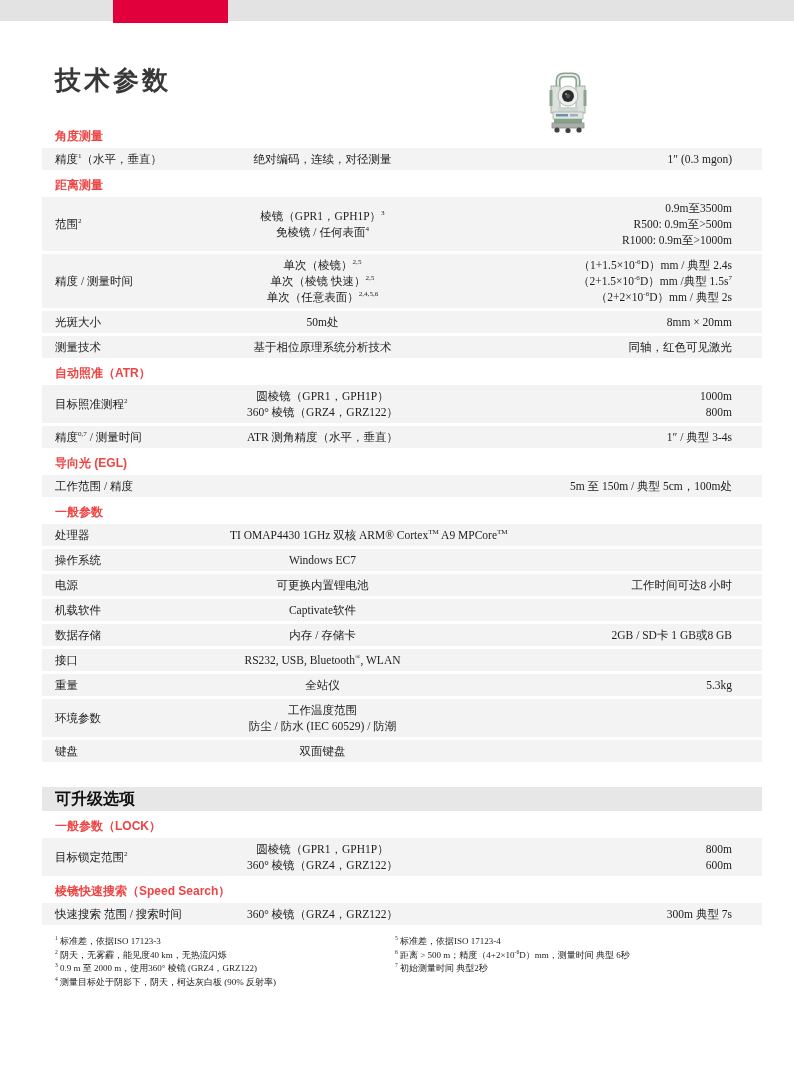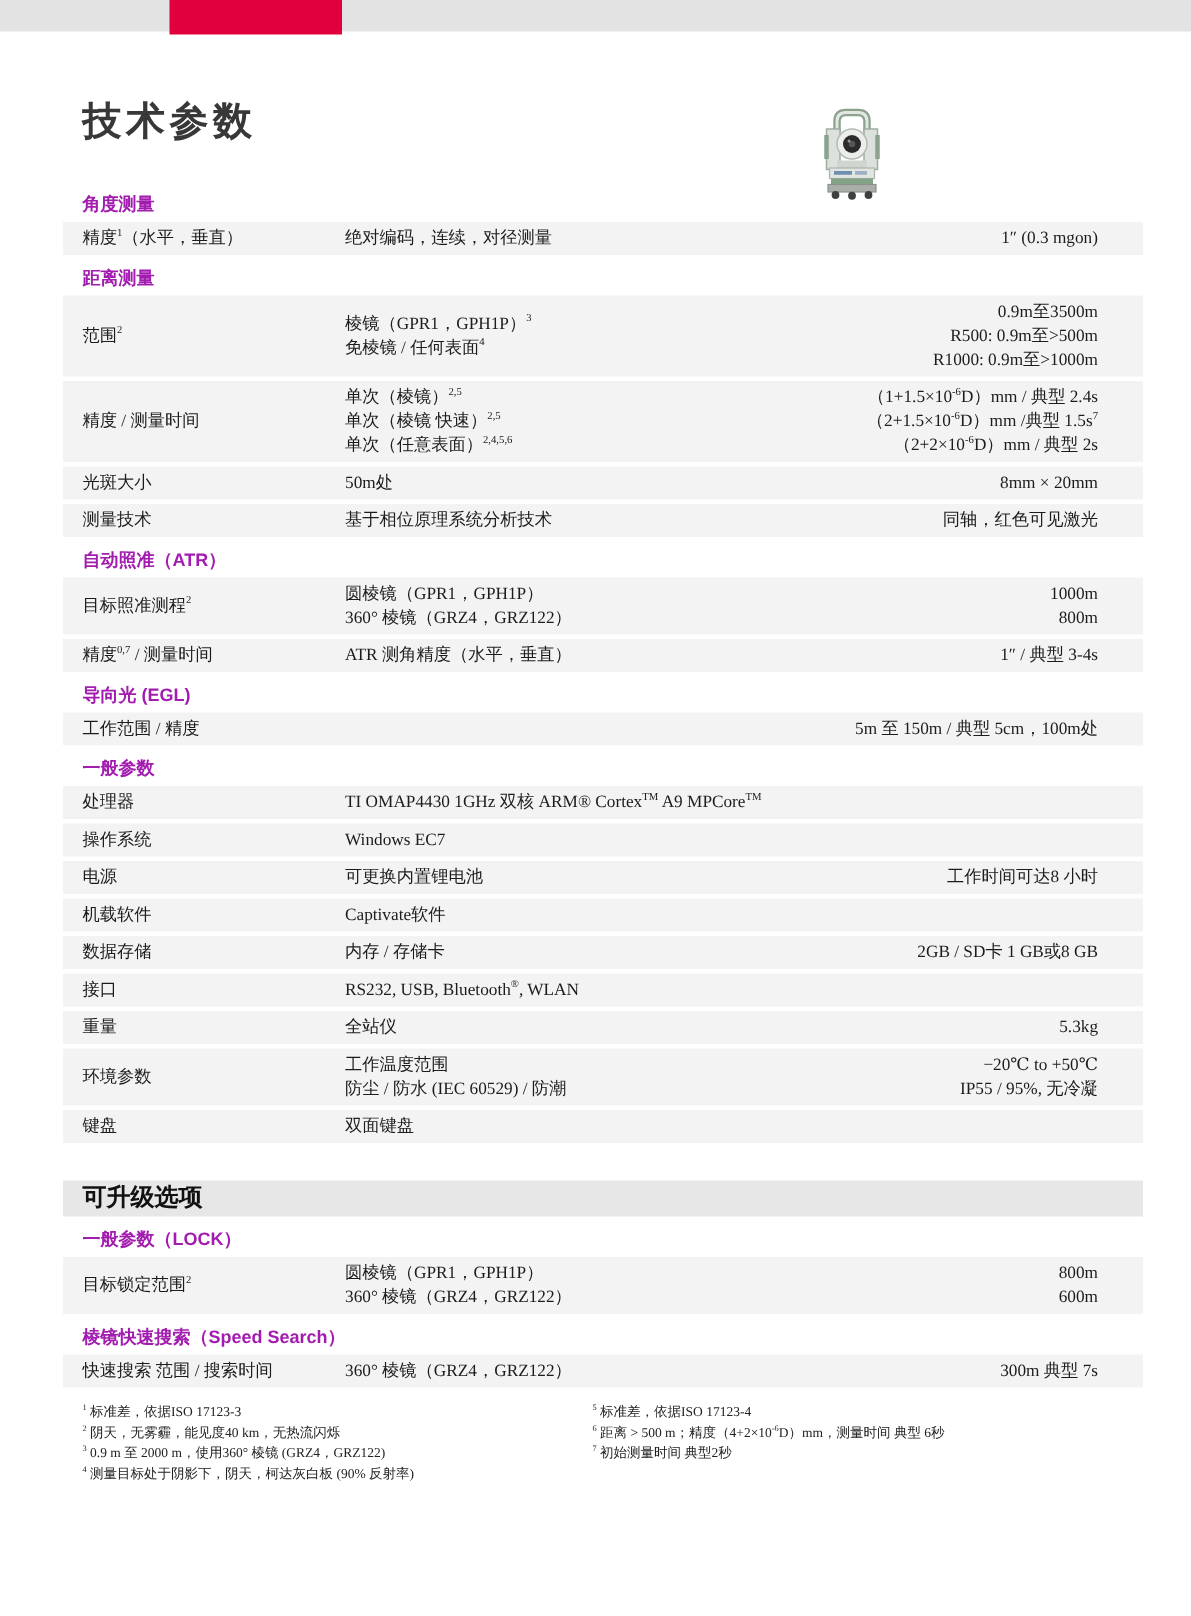--- a/index.html
+++ b/index.html
@@ -18,33 +18,33 @@
     letter-spacing:3px; color:#383838;
     font-family:"Liberation Sans","DejaVu Sans",sans-serif;
   }
 
   .instrument { position:absolute; left:536px; top:72px; width:64px; height:62px; }
 
   .content { margin:28px 32px 0 42px; }
 
   .sec-h {
     background:#ffffff; padding:4px 0 4px 13px; font-size:12px; font-weight:bold;
-    line-height:16px; color:#a21caf;
+    line-height:16px; color:#ef4444;
     font-family:"Liberation Sans","DejaVu Sans",sans-serif;
   }
   .band-h {
     background:#e7e7e8; padding:4px 0 4px 13px; font-size:16px; font-weight:bold;
     line-height:16px; color:#111; margin-bottom:3px;
     font-family:"Liberation Sans","DejaVu Sans",sans-serif;
   }
   .row {
     display:flex; background:#f3f3f4; padding:3px 0; margin-bottom:3px; align-items:center;
   }
   .c1 { width:188px; flex-shrink:0; padding-left:13px; font-size:11.5px; }
-  .c2 { width:185px; flex-shrink:0; font-size:11.5px; }
+  .c2 { width:185px; flex-shrink:0; font-size:11.5px;text-align:center; }
   .c2 .line { white-space:nowrap; }
   .c3 { flex:1; text-align:right; padding-right:30px; font-size:11.5px; }
   .line { display:block; line-height:16px; }
   .line:empty { display:none; }
   sup { font-size:0.62em; line-height:0; }
 
   .gap-lg { height:22px; }
 
   .footnotes { display:flex; margin-top:10px; font-size:9px; color:#222; }
   .fn-left  { width:353px; flex-shrink:0; padding-left:13px; }
@@ -261,24 +261,20 @@
         </div>
     </div>
     <div class="row">
       <div class="c1">
           <span class="line">环境参数</span>
         </div>
       <div class="c2">
         <span class="line">工作温度范围</span>
         <span class="line">防尘 / 防水 (IEC 60529) / 防潮</span>
       </div>
-      <div class="c3">
-        <span class="line">−20℃ to +50℃</span>
-        <span class="line">IP55 / 95%, 无冷凝</span>
-      </div>
     </div>
     <div class="row">
       <div class="c1">
           <span class="line">键盘</span>
         </div>
       <div class="c2">
           <span class="line">双面键盘</span>
         </div>
     </div>
 

